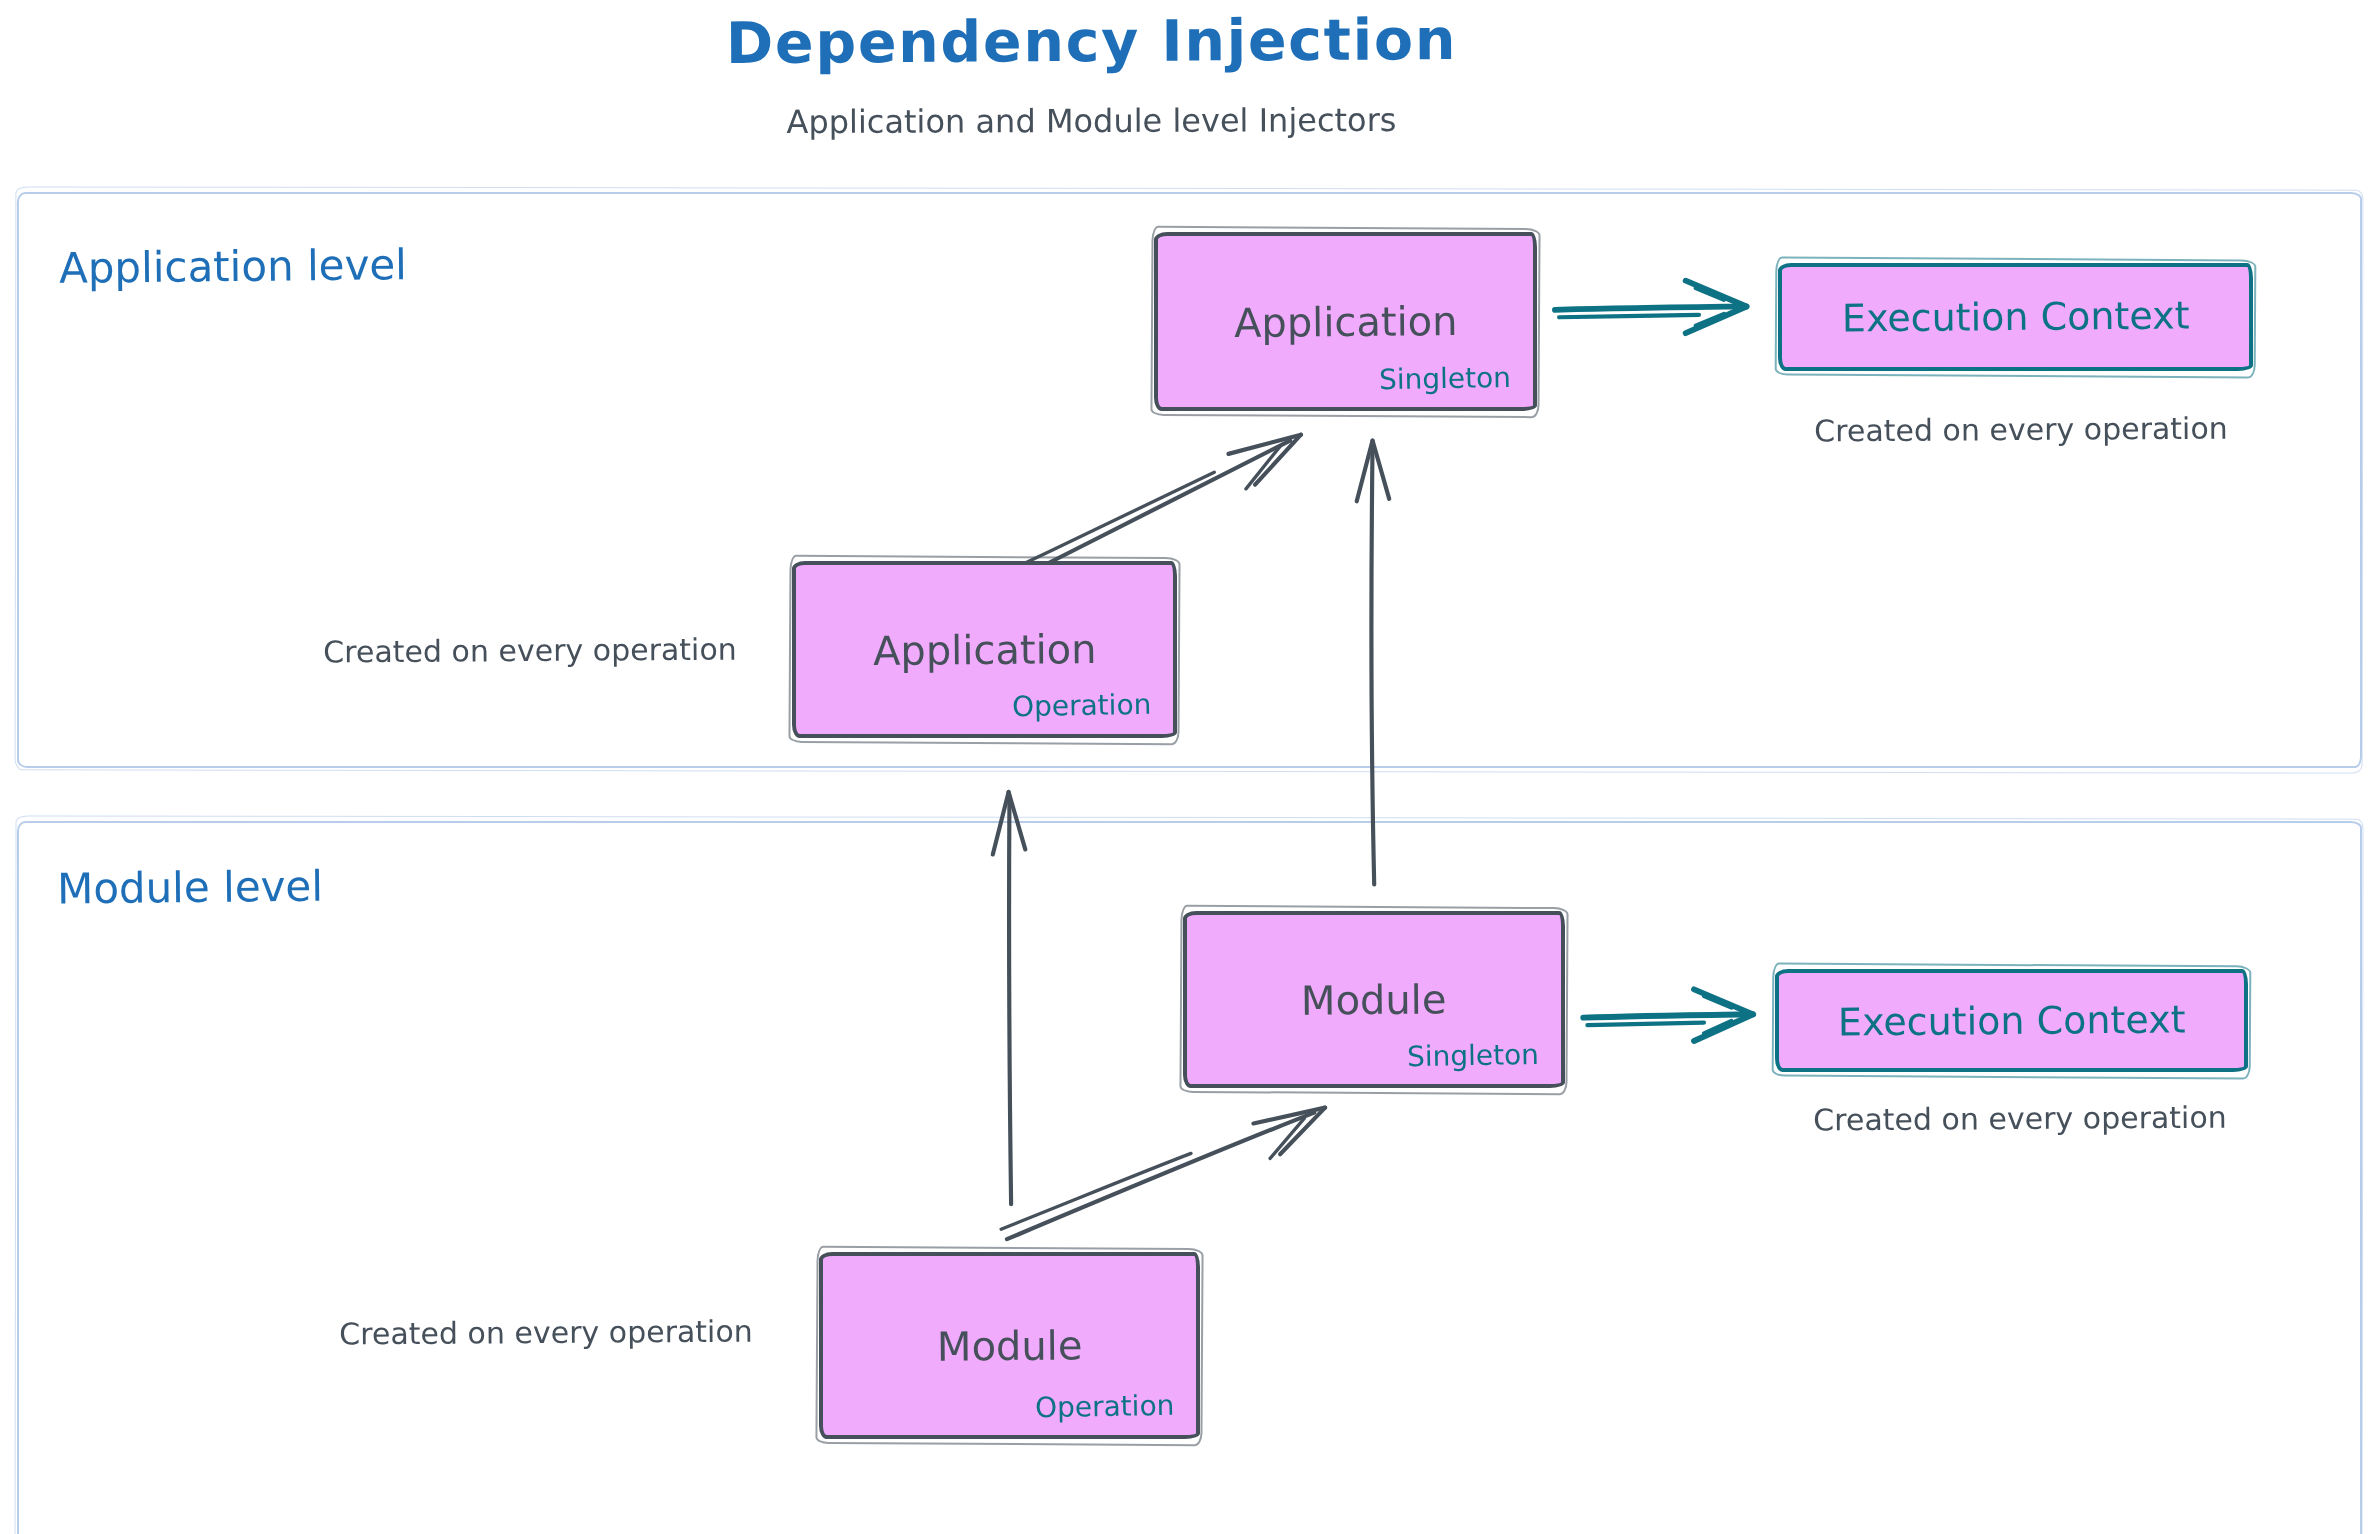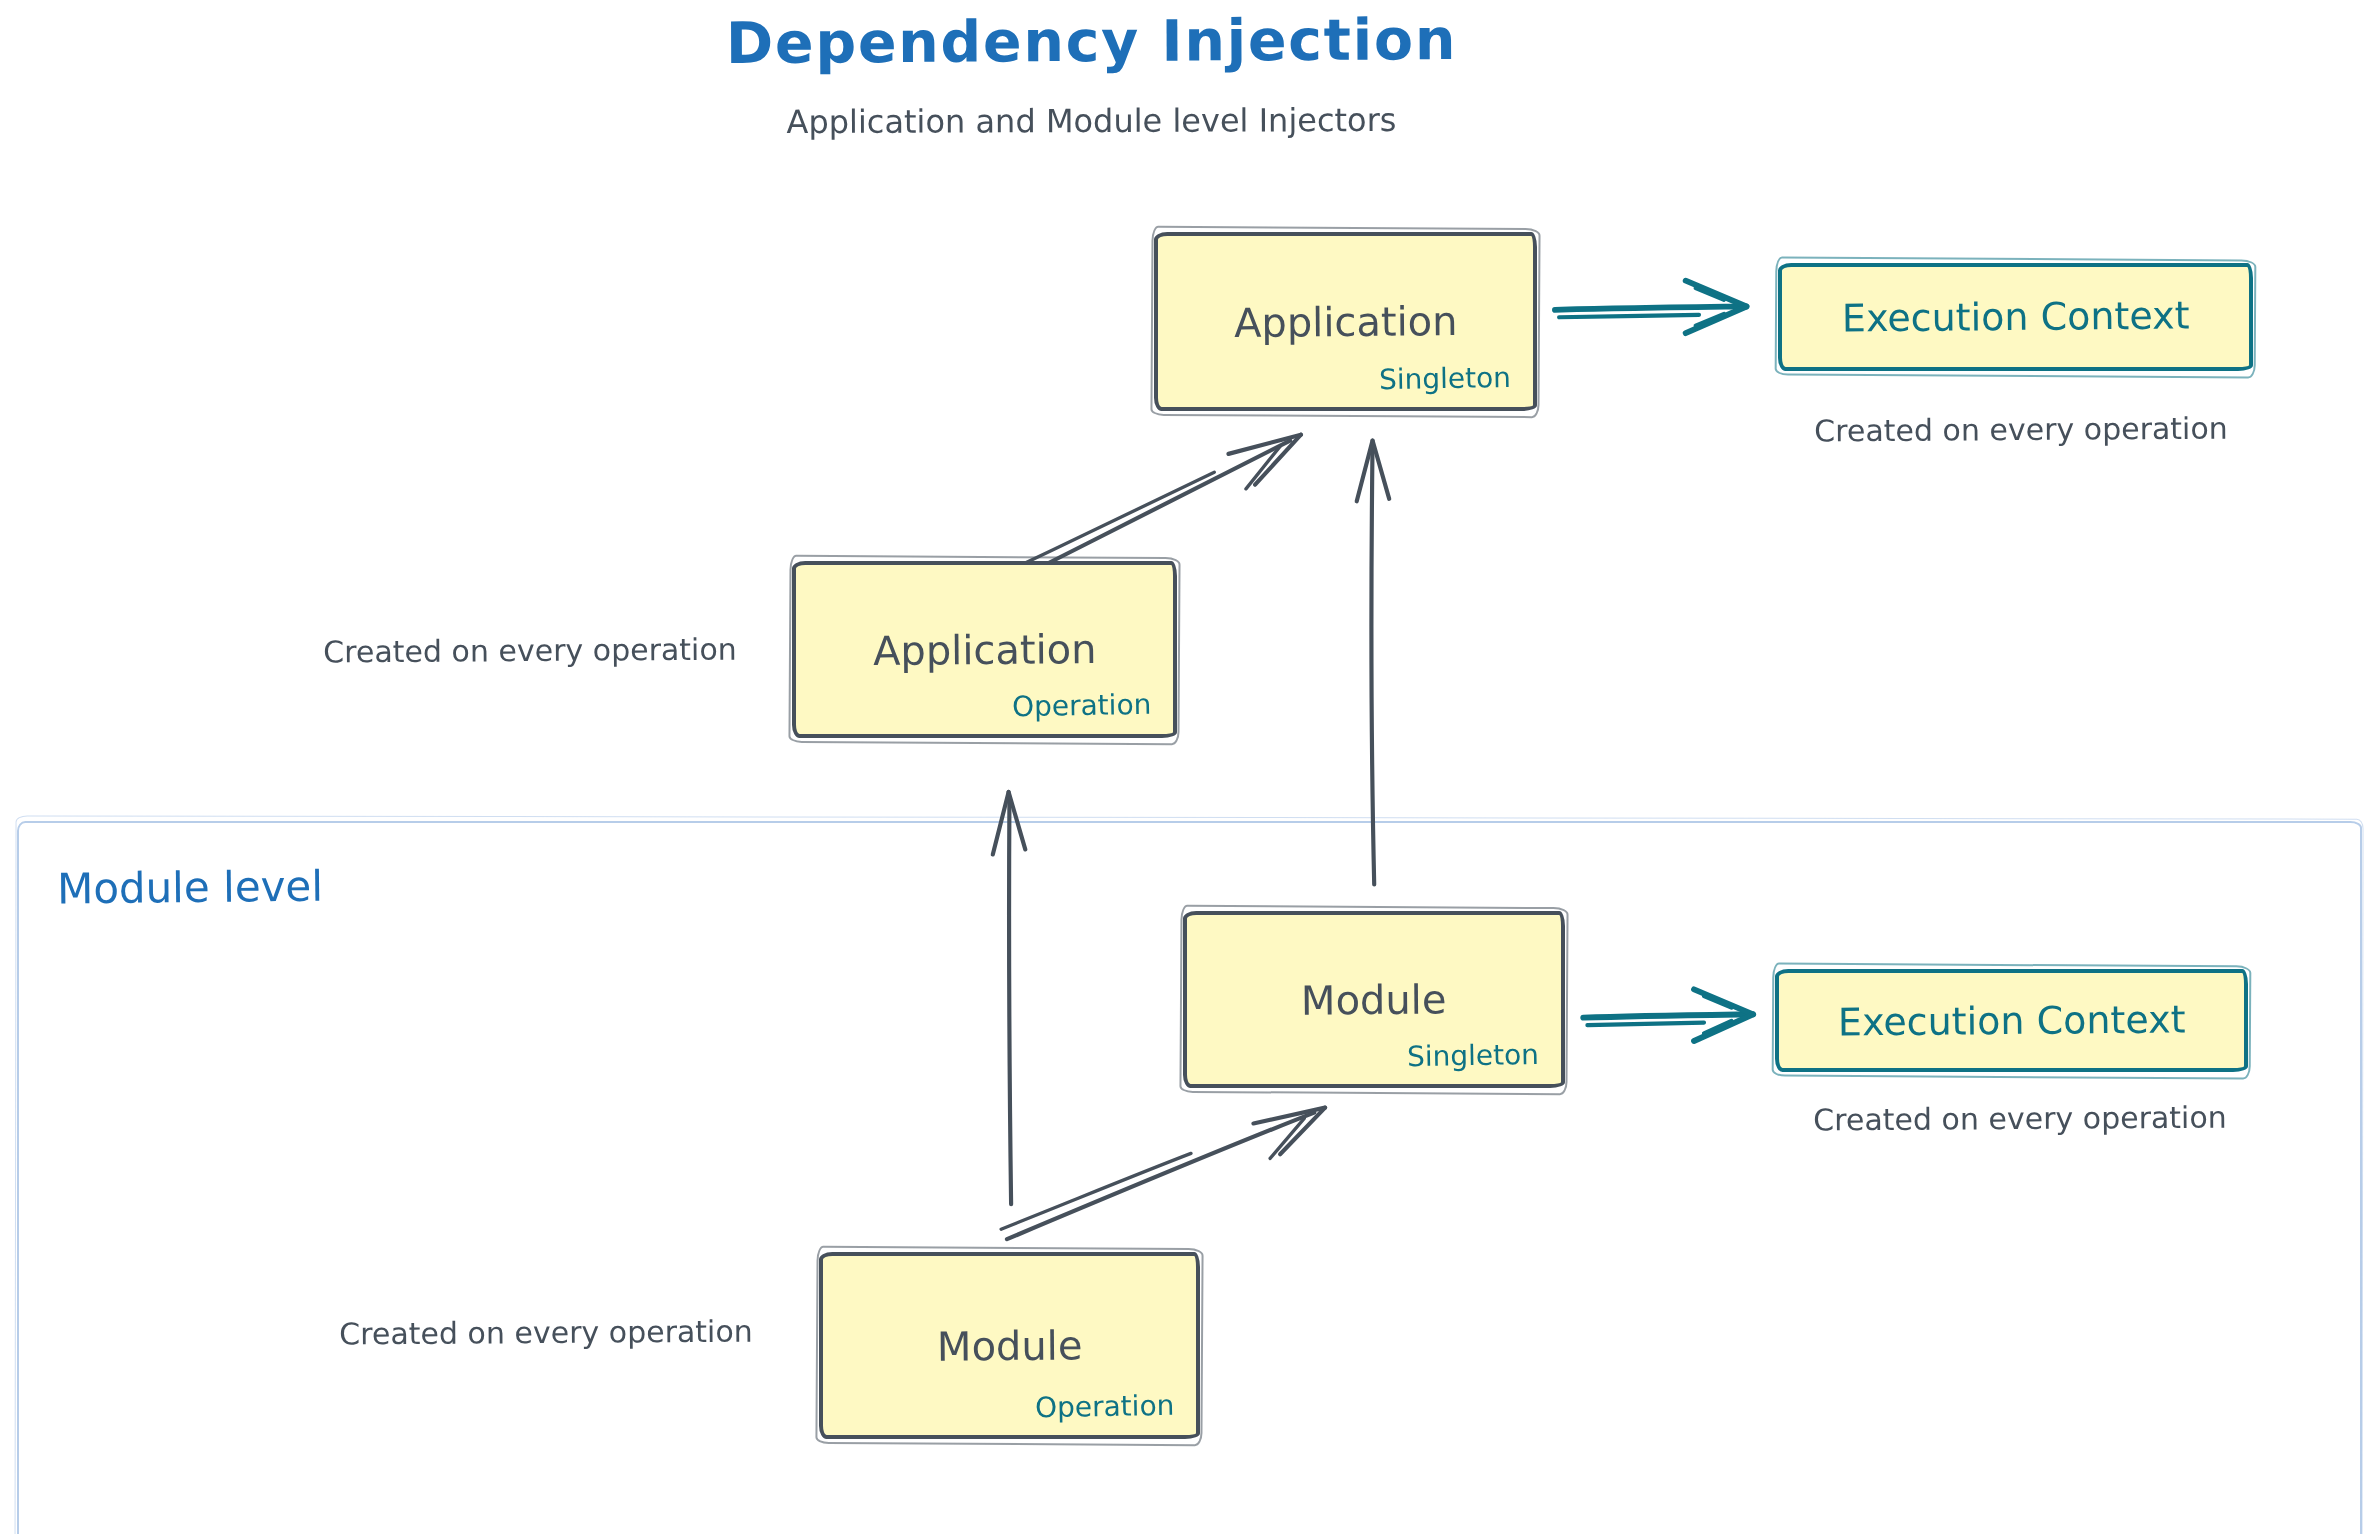--- a/index.html
+++ b/index.html
@@ -42,21 +42,21 @@
     border-radius:11.7px 6.7px 10px 8.3px / 6.7px 10px 8.3px 11.7px;
     transform:rotate(.08deg);pointer-events:none;
   }
   .section-label{
     position:absolute;font-size:42px;color:var(--blue);
     white-space:nowrap;transform:rotate(-.6deg);
   }
 
   
   .box{
-    position:absolute;background:#fef9c3;border:4.2px solid var(--dark);
+    position:absolute;background:#f0abfc;border:4.2px solid var(--dark);
     border-radius:13.3px 5.8px 15px 7.5px / 7.5px 15px 5.8px 13.3px;
     display:flex;align-items:center;justify-content:center;
     z-index:2;
   }
   .box::before{
     content:"";position:absolute;inset:-9.2px -6.7px -10px -7.5px;
     border:2.5px solid var(--dark);opacity:.55;
     border-radius:6.7px 15px 7.5px 13.3px / 15px 7.5px 13.3px 6.7px;
     transform:rotate(.35deg);pointer-events:none;
   }
@@ -87,20 +87,23 @@
   .wire.teal.thin{stroke-width:5;}
 </style>
 </head>
 <body>
 
 <div class="stage">
 
   <div class="title">Dependency Injection</div>
   <div class="subtitle">Application and Module level Injectors</div>
 
+  <div class="section" style="left:16.7px;top:192px;width:2345px;height:576px;">
+    <div class="section-label" style="left:40px;top:48px;">Application level</div>
+  </div>
 
   <div class="section" style="left:16.7px;top:821px;width:2345px;height:772px;">
     <div class="section-label" style="left:38px;top:40px;">Module level</div>
   </div>
 
   <svg class="wires" width="2377" height="1534" viewBox="0 0 2854 1842">
 
     <g>
       <path class="wire" d="M1176,718 C1300,655 1440,585 1549,529"></path>
       <path class="wire thin" d="M1168,706 C1265,660 1370,610 1458,567"></path>

